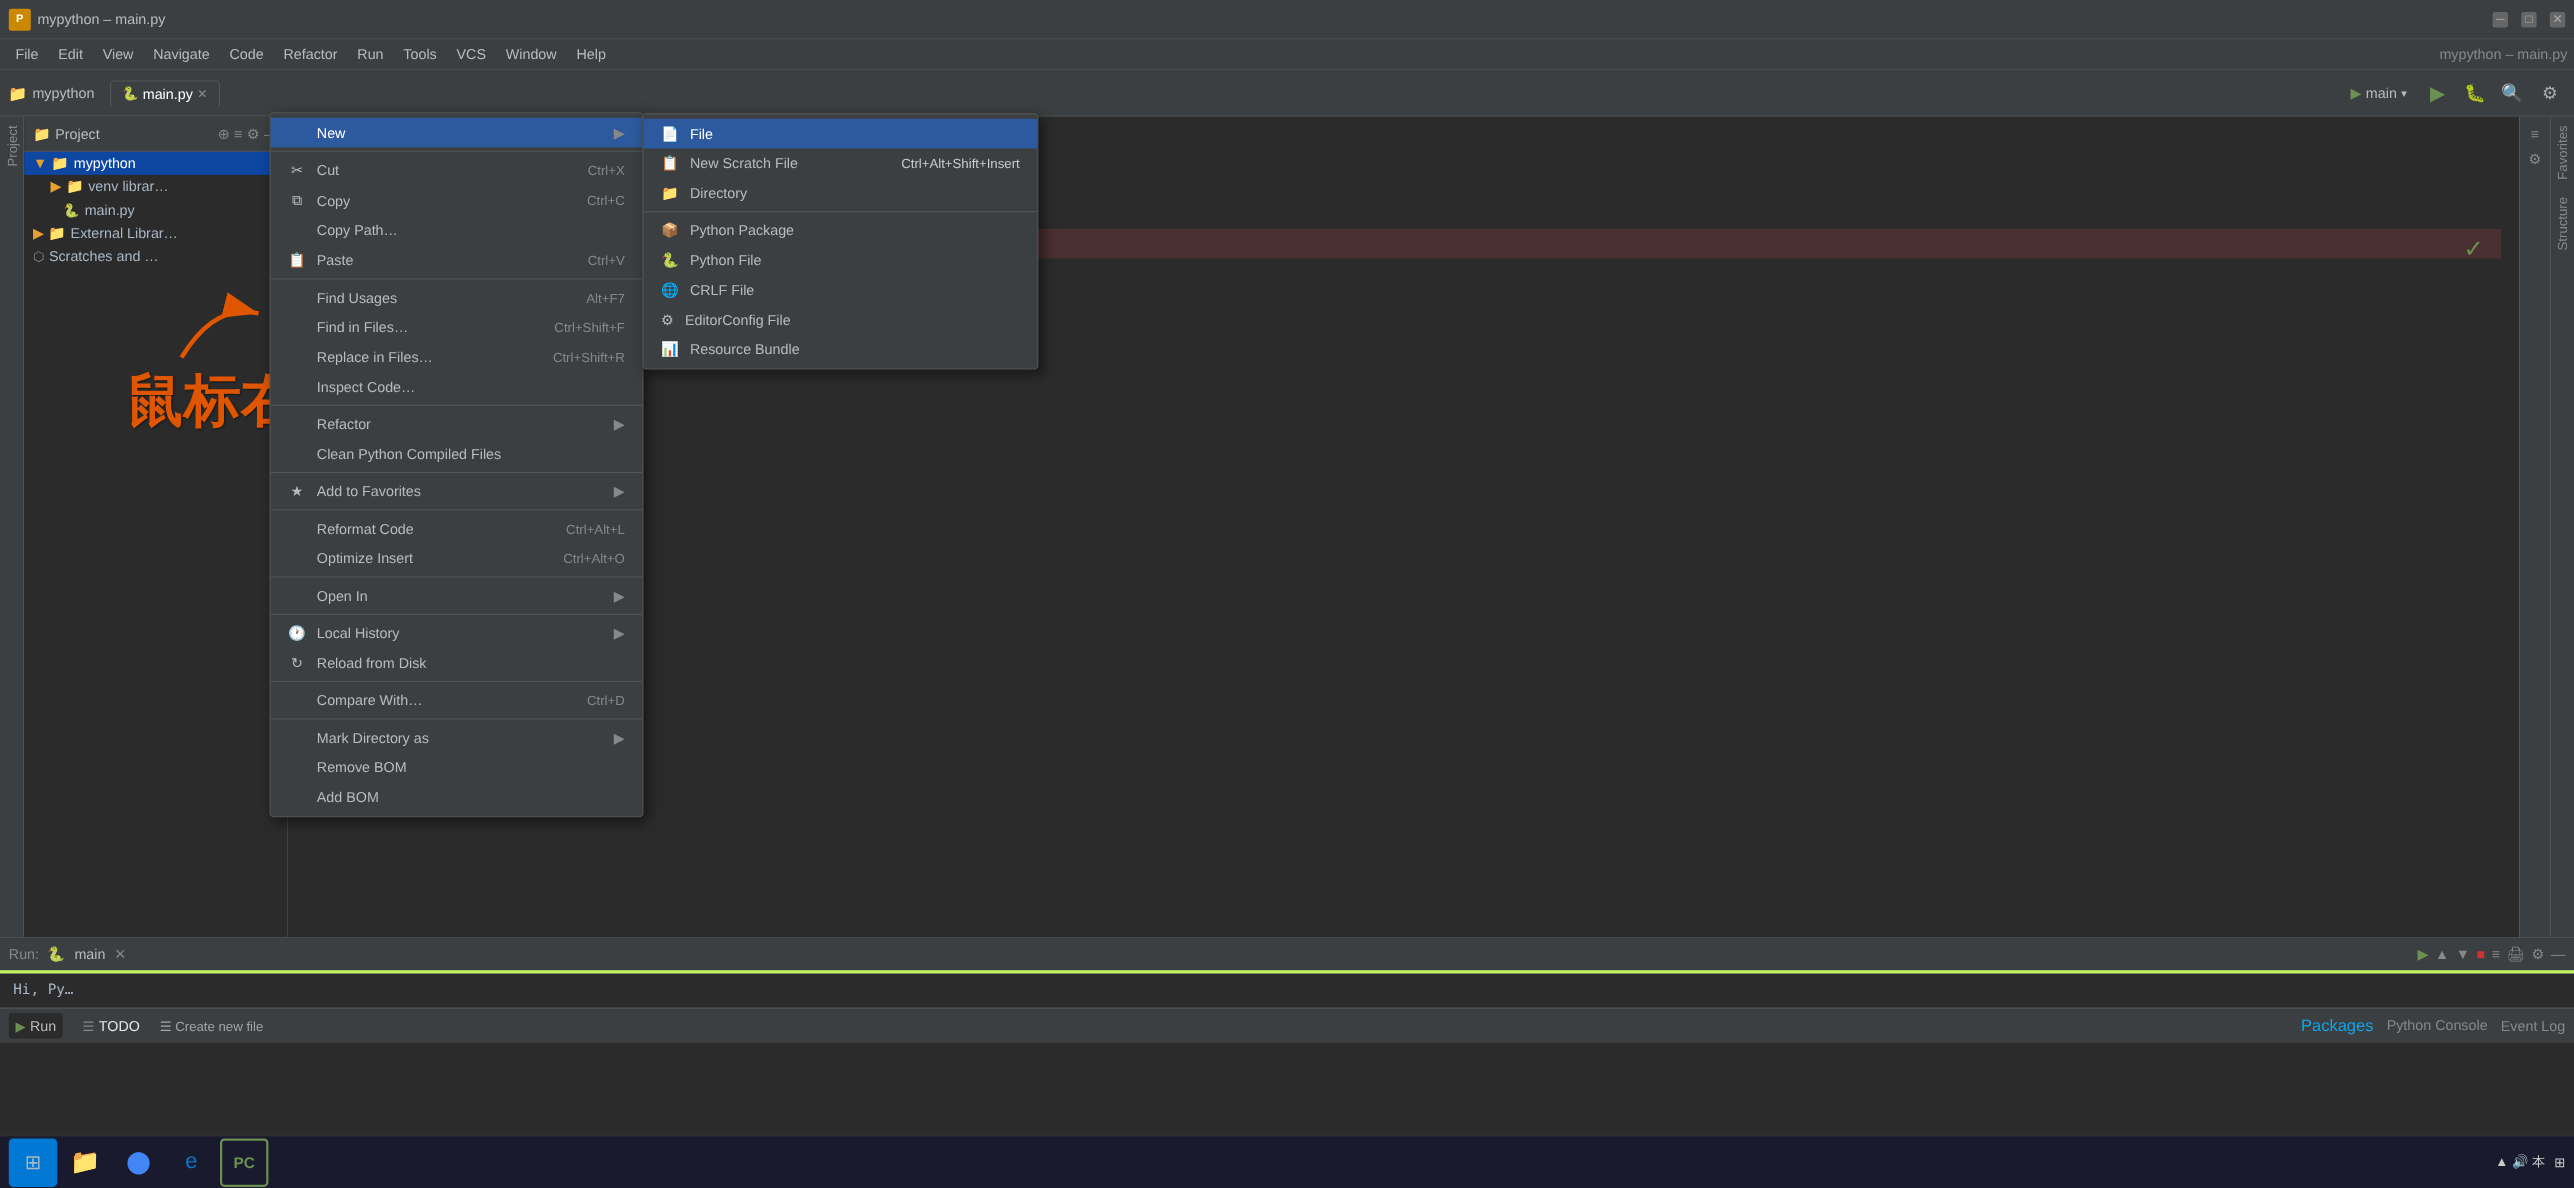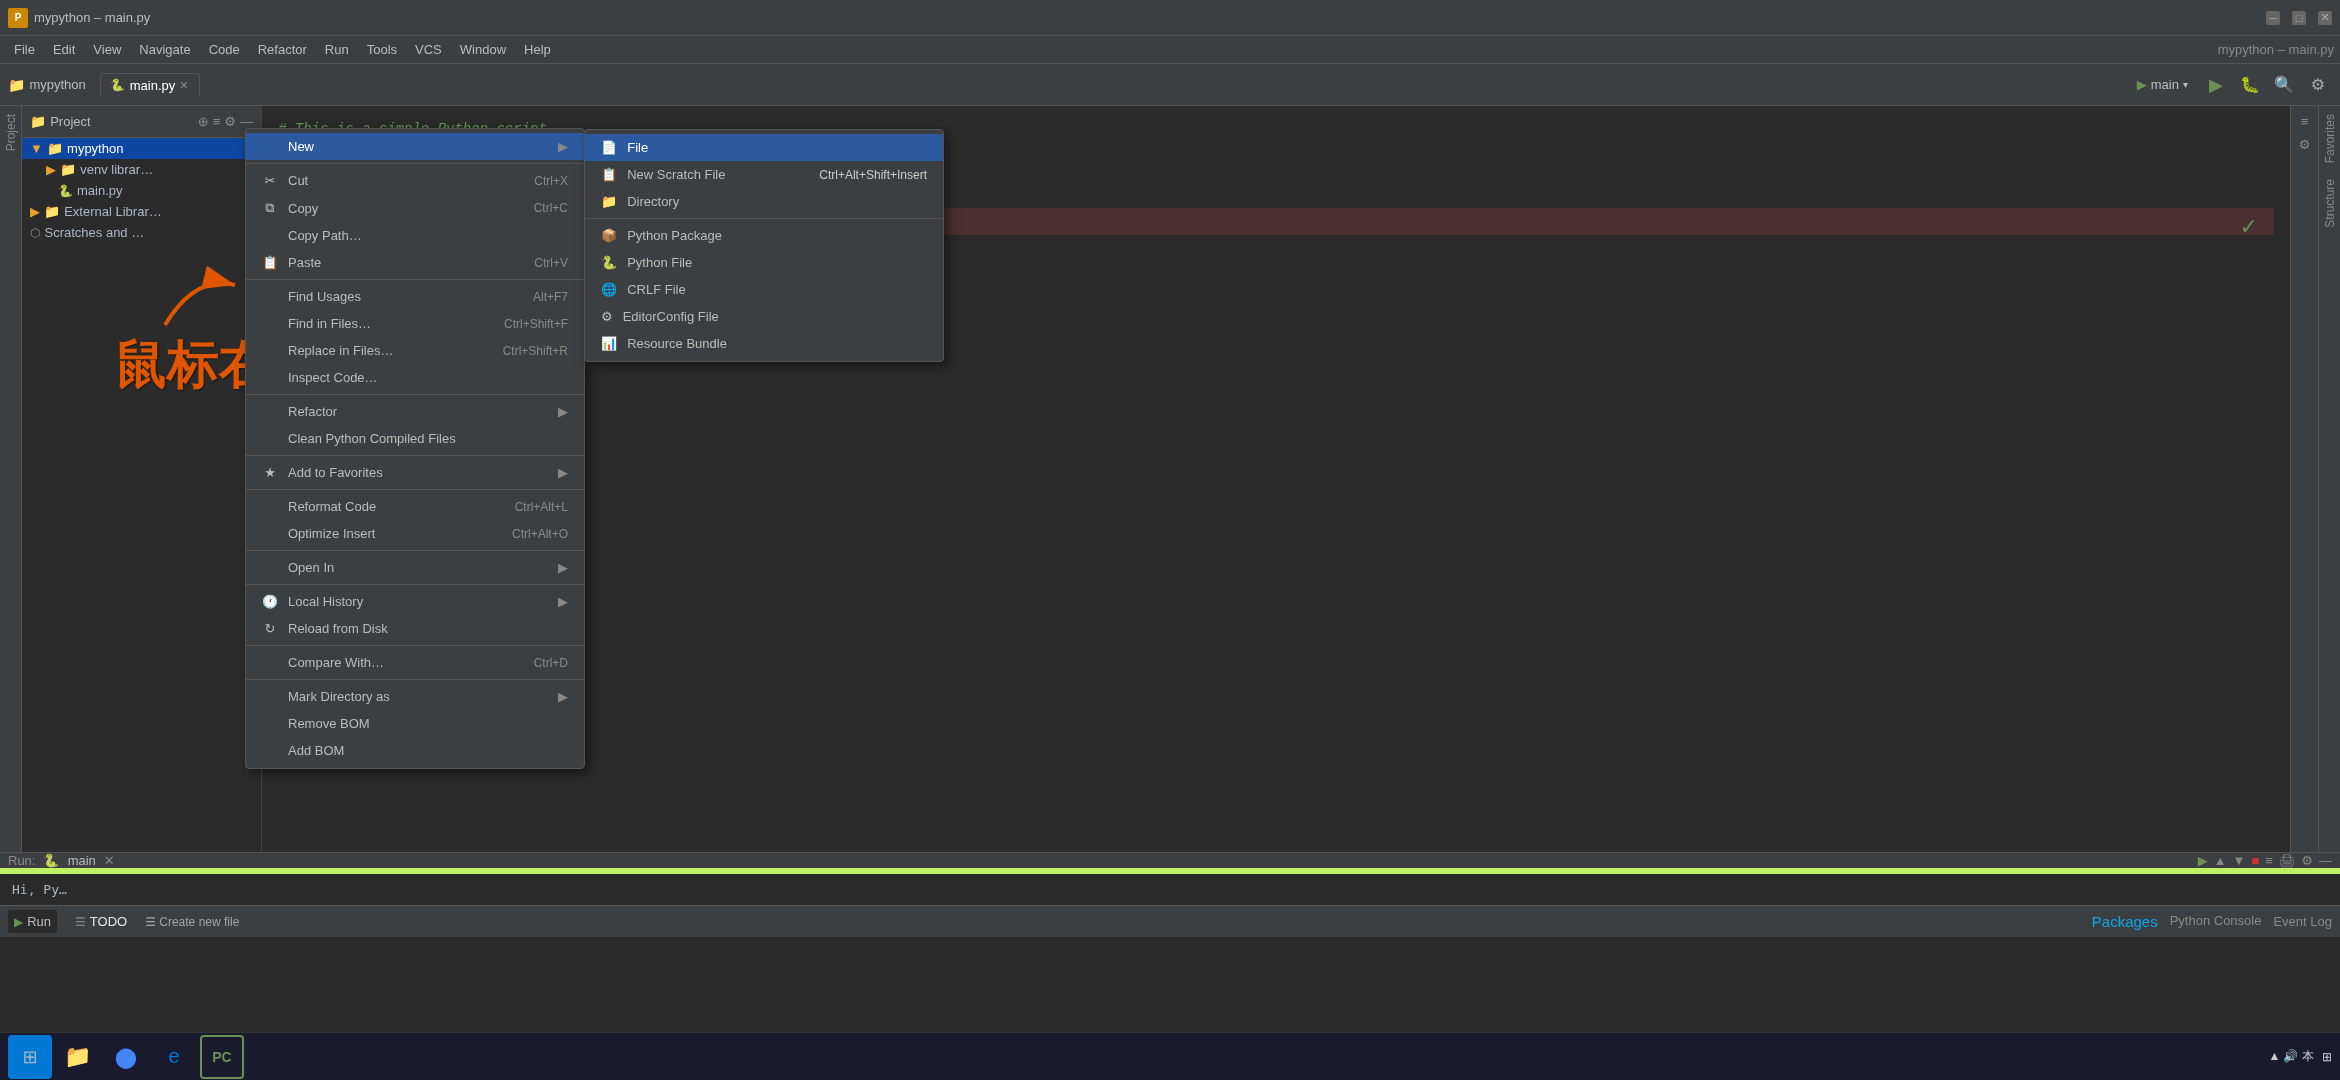--- a/index.html
+++ b/index.html
@@ -183,21 +183,21 @@
       align-items: center;
       padding: 0 12px;
       font-size: 12px;
       color: #888;
       gap: 16px;
     }
 
     
     .context-menu {
       position: absolute;
-      top: 128px;
+      top: 102px;
       left: 245px;
       background: #3c3f41;
       border: 1px solid #555;
       border-radius: 4px;
       box-shadow: 4px 4px 12px rgba(0,0,0,0.5);
       min-width: 340px;
       z-index: 100;
       padding: 4px 0;
     }
     .ctx-item {
@@ -283,27 +283,27 @@
       z-index: 50;
     }
 
     
     .run-panel {
       height: 180px;
       background: #2b2b2b;
       border-top: 1px solid #555;
     }
     .run-panel-header {
-      height: 21px;
+      height: 32px;
       background: #3c3f41;
       display: flex;
       align-items: center;
       padding: 0 8px;
       gap: 8px;
-      border-bottom: 6px solid #bef264;
+      border-bottom: 3px solid #bef264;
     }
     .run-panel-content {
       padding: 8px 12px;
       font-family: 'Consolas', monospace;
       font-size: 13px;
       color: #a9b7c6;
     }
 
     .checkmark {
       position: absolute;

